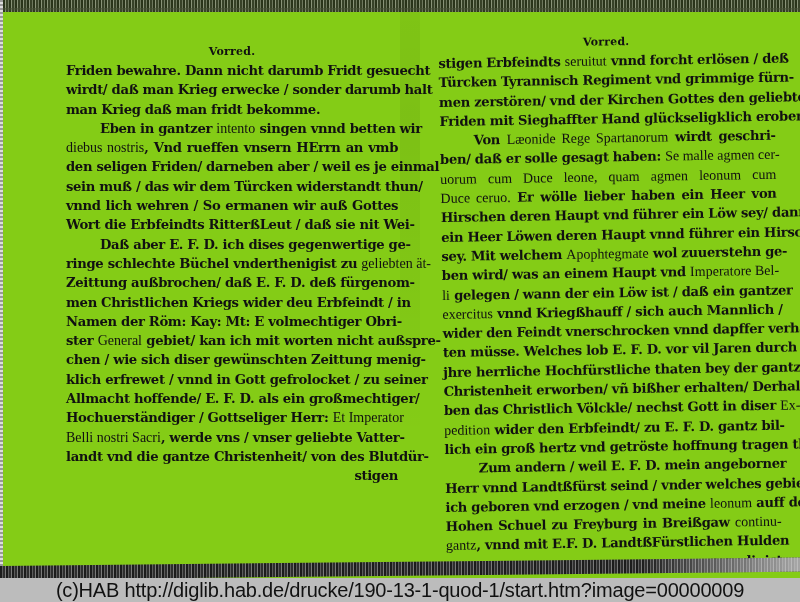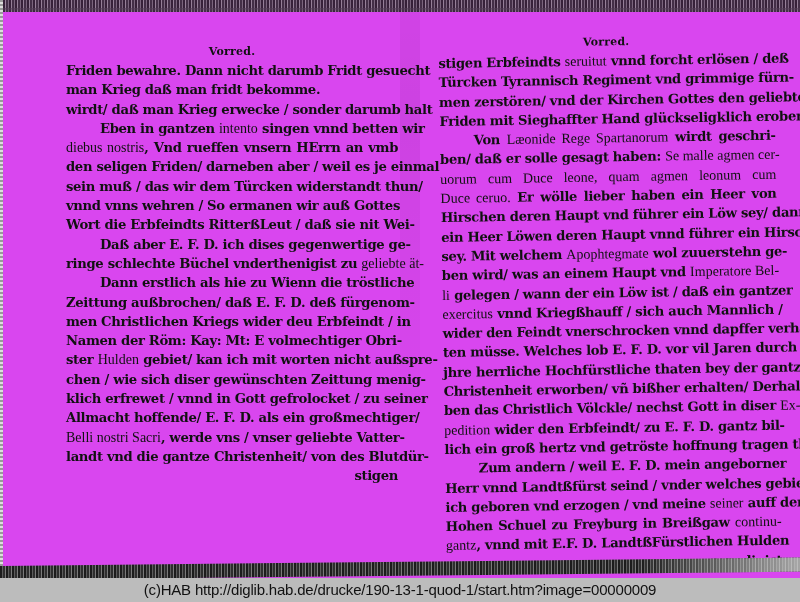--- a/index.html
+++ b/index.html
@@ -17,21 +17,21 @@
       background: #bdbdbd;
       overflow: hidden;
     }
     
     .scan {
       position: absolute;
       left: 0;
       top: 0;
       width: 800px;
       height: 578px;
-      background: #d946ef;
+      background: #84cc16;
       overflow: hidden;
     }
     .scan-border-top {
       position: absolute;
       left: 0; top: 0;
       width: 800px; height: 12px;
       background:
         repeating-linear-gradient(90deg, #2a2a2a 0 2px, #6a6a6a 2px 3px, #1a1a1a 3px 5px, #8a8a8a 5px 6px);
       opacity: 0.85;
     }
@@ -120,57 +120,57 @@
     
     .footer {
       position: absolute;
       left: 0;
       top: 578px;
       width: 800px;
       height: 24px;
       background: #bcbcbc;
       text-align: center;
       font-family: "Liberation Sans", sans-serif;
-      font-size: 15px;
+      font-size: 20px;
       line-height: 24px;
       color: #111;
       letter-spacing: -0.2px;
     }
   </style>
 </head>
 <body>
 
 <div class="viewer">
   <div class="scan">
     <div class="scan-border-top"></div>
     <div class="scan-border-left"></div>
     <div class="gutter-noise"></div>
 
     <div class="page page-left">
       <div class="running-head">Vorred.</div>
       <div id="left-lines">
           <div class="line"><span>Friden bewahre. Dann nicht darumb Fridt gesuecht</span></div>
+          <div class="line"><span>wirdt/ daß man Krieg erwecke / sonder darumb halt</span></div>
           <div class="line last"><span>man Krieg daß man fridt bekomme.</span></div>
-          <div class="line"><span>wirdt/ daß man Krieg erwecke / sonder darumb halt</span></div>
-          <div class="line indent"><span>Eben in gantzen </span><span class="roman">intento</span><span> singen vnnd betten wir</span></div>
+          <div class="line indent"><span>Eben in gantzer </span><span class="roman">intento</span><span> singen vnnd betten wir</span></div>
           <div class="line"><span class="roman">diebus nostris</span><span>, Vnd rueffen vnsern HErrn an vmb</span></div>
           <div class="line"><span>den seligen Friden/ darneben aber / weil es je einmal</span></div>
           <div class="line"><span>sein muß / das wir dem Türcken widerstandt thun/</span></div>
-          <div class="line"><span>vnnd vnns wehren / So ermanen wir auß Gottes</span></div>
+          <div class="line"><span>vnnd lich wehren / So ermanen wir auß Gottes</span></div>
           <div class="line"><span>Wort die Erbfeindts RitterßLeut / daß sie nit Wei-</span></div>
           <div class="line indent"><span>Daß aber E. F. D. ich dises gegenwertige ge-</span></div>
-          <div class="line"><span>ringe schlechte Büchel vnderthenigist zu </span><span class="roman">geliebte ät-</span></div>
-          <div class="line indent"><span>Dann erstlich als hie zu Wienn die tröstliche</span></div>
+          <div class="line"><span>ringe schlechte Büchel vnderthenigist zu </span><span class="roman">geliebten ät-</span></div>
           <div class="line"><span>Zeittung außbrochen/ daß E. F. D. deß fürgenom-</span></div>
           <div class="line"><span>men Christlichen Kriegs wider deu Erbfeindt / in</span></div>
           <div class="line"><span>Namen der Röm: Kay: Mt: E volmechtiger Obri-</span></div>
-          <div class="line"><span>ster </span><span class="roman">Hulden</span><span> gebiet/ kan ich mit worten nicht außspre-</span></div>
+          <div class="line"><span>ster </span><span class="roman">General</span><span> gebiet/ kan ich mit worten nicht außspre-</span></div>
           <div class="line"><span>chen / wie sich diser gewünschten Zeittung menig-</span></div>
           <div class="line"><span>klich erfrewet / vnnd in Gott gefrolocket / zu seiner</span></div>
           <div class="line"><span>Allmacht hoffende/ E. F. D. als ein großmechtiger/</span></div>
+          <div class="line"><span>Hochuerständiger / Gottseliger Herr: </span><span class="roman">Et Imperator</span></div>
           <div class="line"><span class="roman">Belli nostri Sacri</span><span>, werde vns / vnser geliebte Vatter-</span></div>
           <div class="line"><span>landt vnd die gantze Christenheit/ von des Blutdür-</span></div>
         </div>
       <div class="line catch">stigen</div>
     </div>
 
     <div class="page page-right">
       <div class="running-head">Vorred.</div>
       <div id="right-lines">
           <div class="line"><span>stigen Erbfeindts </span><span class="roman">seruitut</span><span> vnnd forcht erlösen / deß</span></div>
@@ -189,21 +189,21 @@
           <div class="line"><span class="roman">exercitus</span><span> vnnd Kriegßhauff / sich auch Mannlich /</span></div>
           <div class="line"><span>wider den Feindt vnerschrocken vnnd dapffer verhal-</span></div>
           <div class="line"><span>ten müsse. Welches lob E. F. D. vor vil Jaren durch</span></div>
           <div class="line"><span>jhre herrliche Hochfürstliche thaten bey der gantzen</span></div>
           <div class="line"><span>Christenheit erworben/ vñ bißher erhalten/ Derhal-</span></div>
           <div class="line"><span>ben das Christlich Völckle/ nechst Gott in diser </span><span class="roman">Ex-</span></div>
           <div class="line"><span class="roman">pedition</span><span> wider den Erbfeindt/ zu E. F. D. gantz bil-</span></div>
           <div class="line last"><span>lich ein groß hertz vnd getröste hoffnung tragen thut.</span></div>
           <div class="line indent"><span>Zum andern / weil E. F. D. mein angeborner</span></div>
           <div class="line"><span>Herr vnnd Landtßfürst seind / vnder welches gebiet</span></div>
-          <div class="line"><span>ich geboren vnd erzogen / vnd meine </span><span class="roman">seiner</span><span> auff dero</span></div>
+          <div class="line"><span>ich geboren vnd erzogen / vnd meine </span><span class="roman">leonum</span><span> auff dero</span></div>
           <div class="line"><span>Hohen Schuel zu Freyburg in Breißgaw </span><span class="roman">continu-</span></div>
           <div class="line"><span class="roman">gantz</span><span>, vnnd mit E.F. D. LandtßFürstlichen Hulden</span></div>
         </div>
       <div class="line catch">genedigist</div>
     </div>
 
     <div class="scan-border-bottom"></div>
   </div>
 
   <div class="footer">

